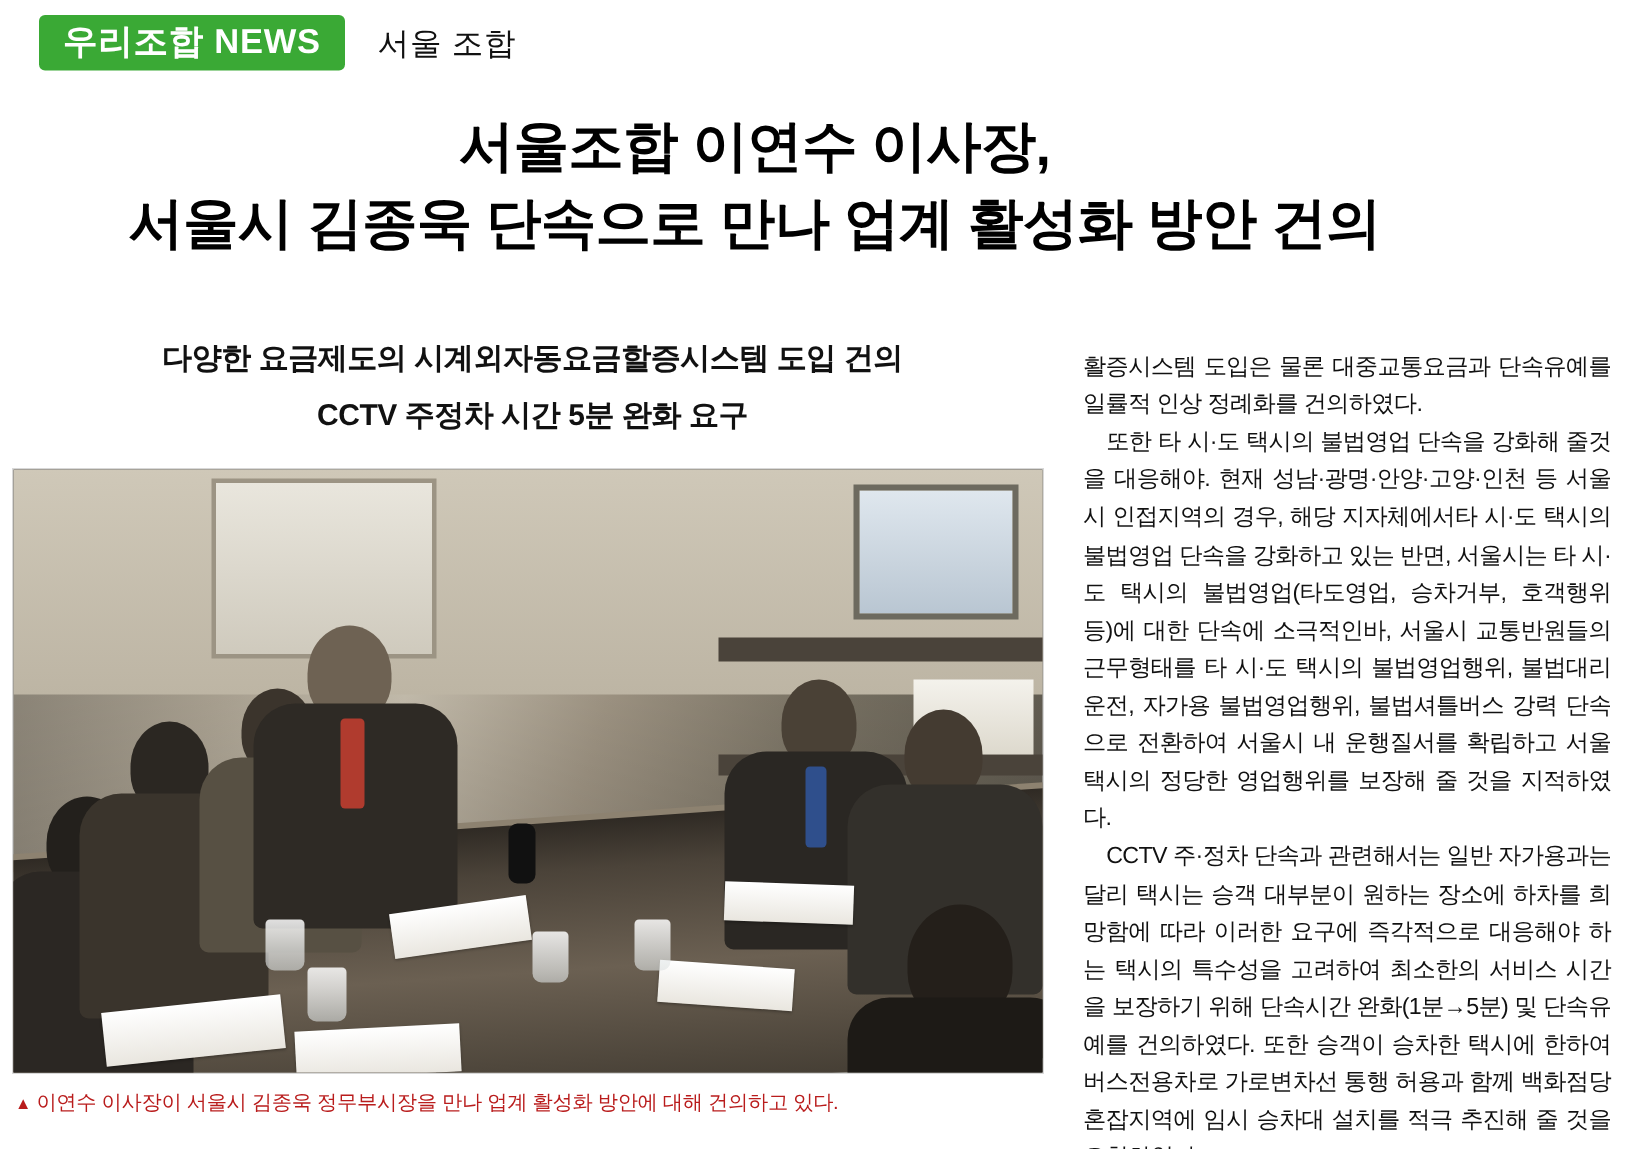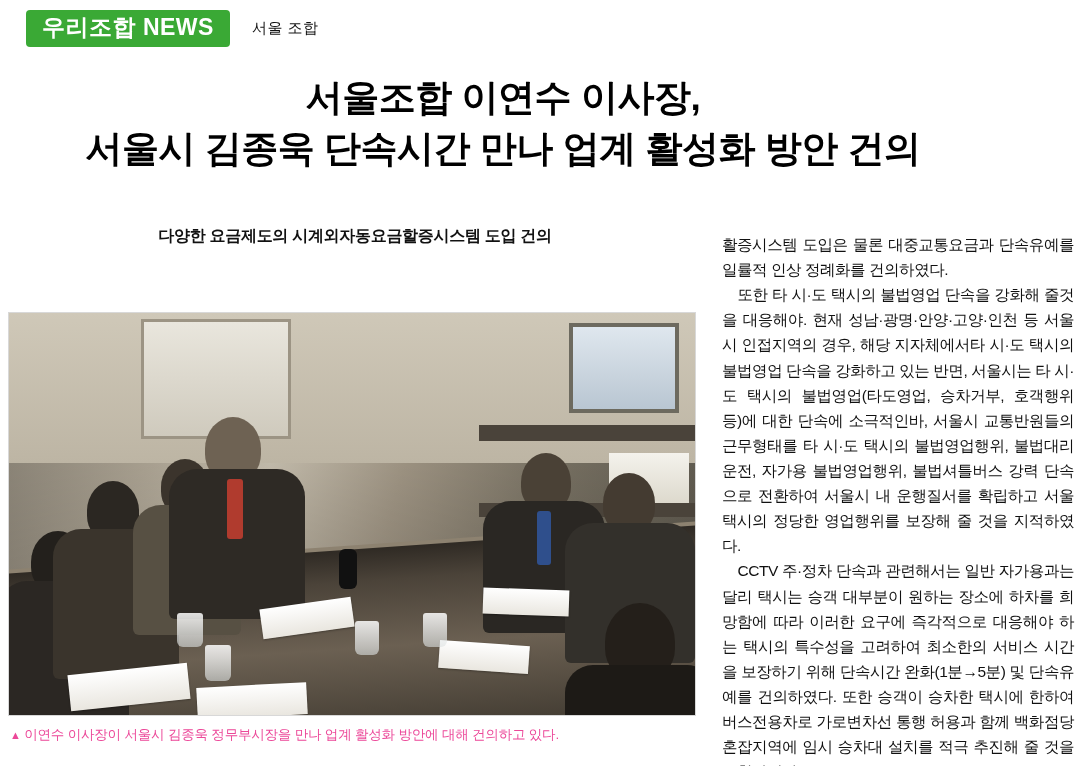--- a/index.html
+++ b/index.html
@@ -31,21 +31,21 @@
     color: #ffffff;
     font-size: 23px;
     font-weight: bold;
     letter-spacing: 0.5px;
     padding: 6px 16px 8px 16px;
     border-radius: 4px;
     line-height: 1;
     white-space: nowrap;
   }
   .section-name {
-    font-size: 15px;
+    font-size: 21px;
     color: #111;
     font-weight: normal;
     letter-spacing: 0.5px;
   }
 
   
   .headline {
     position: absolute;
     left: 0;
     top: 72px;
@@ -62,21 +62,21 @@
   
   .subheads {
     position: absolute;
     left: 10px;
     top: 224px;
     width: 690px;
     text-align: center;
     color: #111;
   }
   .subhead {
-    font-size: 16px;
+    font-size: 20px;
     font-weight: bold;
     line-height: 1.5;
     margin-bottom: 8px;
     letter-spacing: -0.3px;
   }
   .subhead.second { margin-top: 6px; }
 
   
   .photo-wrap {
     position: absolute;
@@ -148,21 +148,21 @@
     border-radius: 3px 3px 6px 6px;
   }
 
   
   .caption {
     position: absolute;
     left: 10px;
     top: 726px;
     width: 690px;
     font-size: 13.5px;
-    color: #ec4899;
+    color: #b91c1c;
     letter-spacing: -0.2px;
   }
   .caption .tri { font-size: 11px; }
 
   
   .body-col {
     position: absolute;
     left: 722px;
     top: 232px;
     width: 352px;
@@ -180,25 +180,26 @@
 
 <div class="page">
 
   <div class="masthead">
     <span class="badge">우리조합 NEWS</span>
     <span class="section-name">서울 조합</span>
   </div>
 
   <div class="headline">
     <span class="ln">서울조합 이연수 이사장,</span>
-    <span class="ln">서울시 김종욱 단속시간 만나 업계 활성화 방안 건의</span>
+    <span class="ln">서울시 김종욱 단속으로 만나 업계 활성화 방안 건의</span>
   </div>
 
   <div class="subheads">
     <div class="subhead">다양한 요금제도의 시계외자동요금할증시스템 도입 건의</div>
+    <div class="subhead second">CCTV 주정차 시간 5분 완화 요구</div>
   </div>
 
   <div class="photo-wrap">
     <div class="photo">
       <div class="ph-wall"></div>
       <div class="ph-window"></div>
       <div class="ph-window2"></div>
       <div class="ph-shelf"></div>
       <div class="ph-shelf2"></div>
       <div class="ph-papers"></div>

